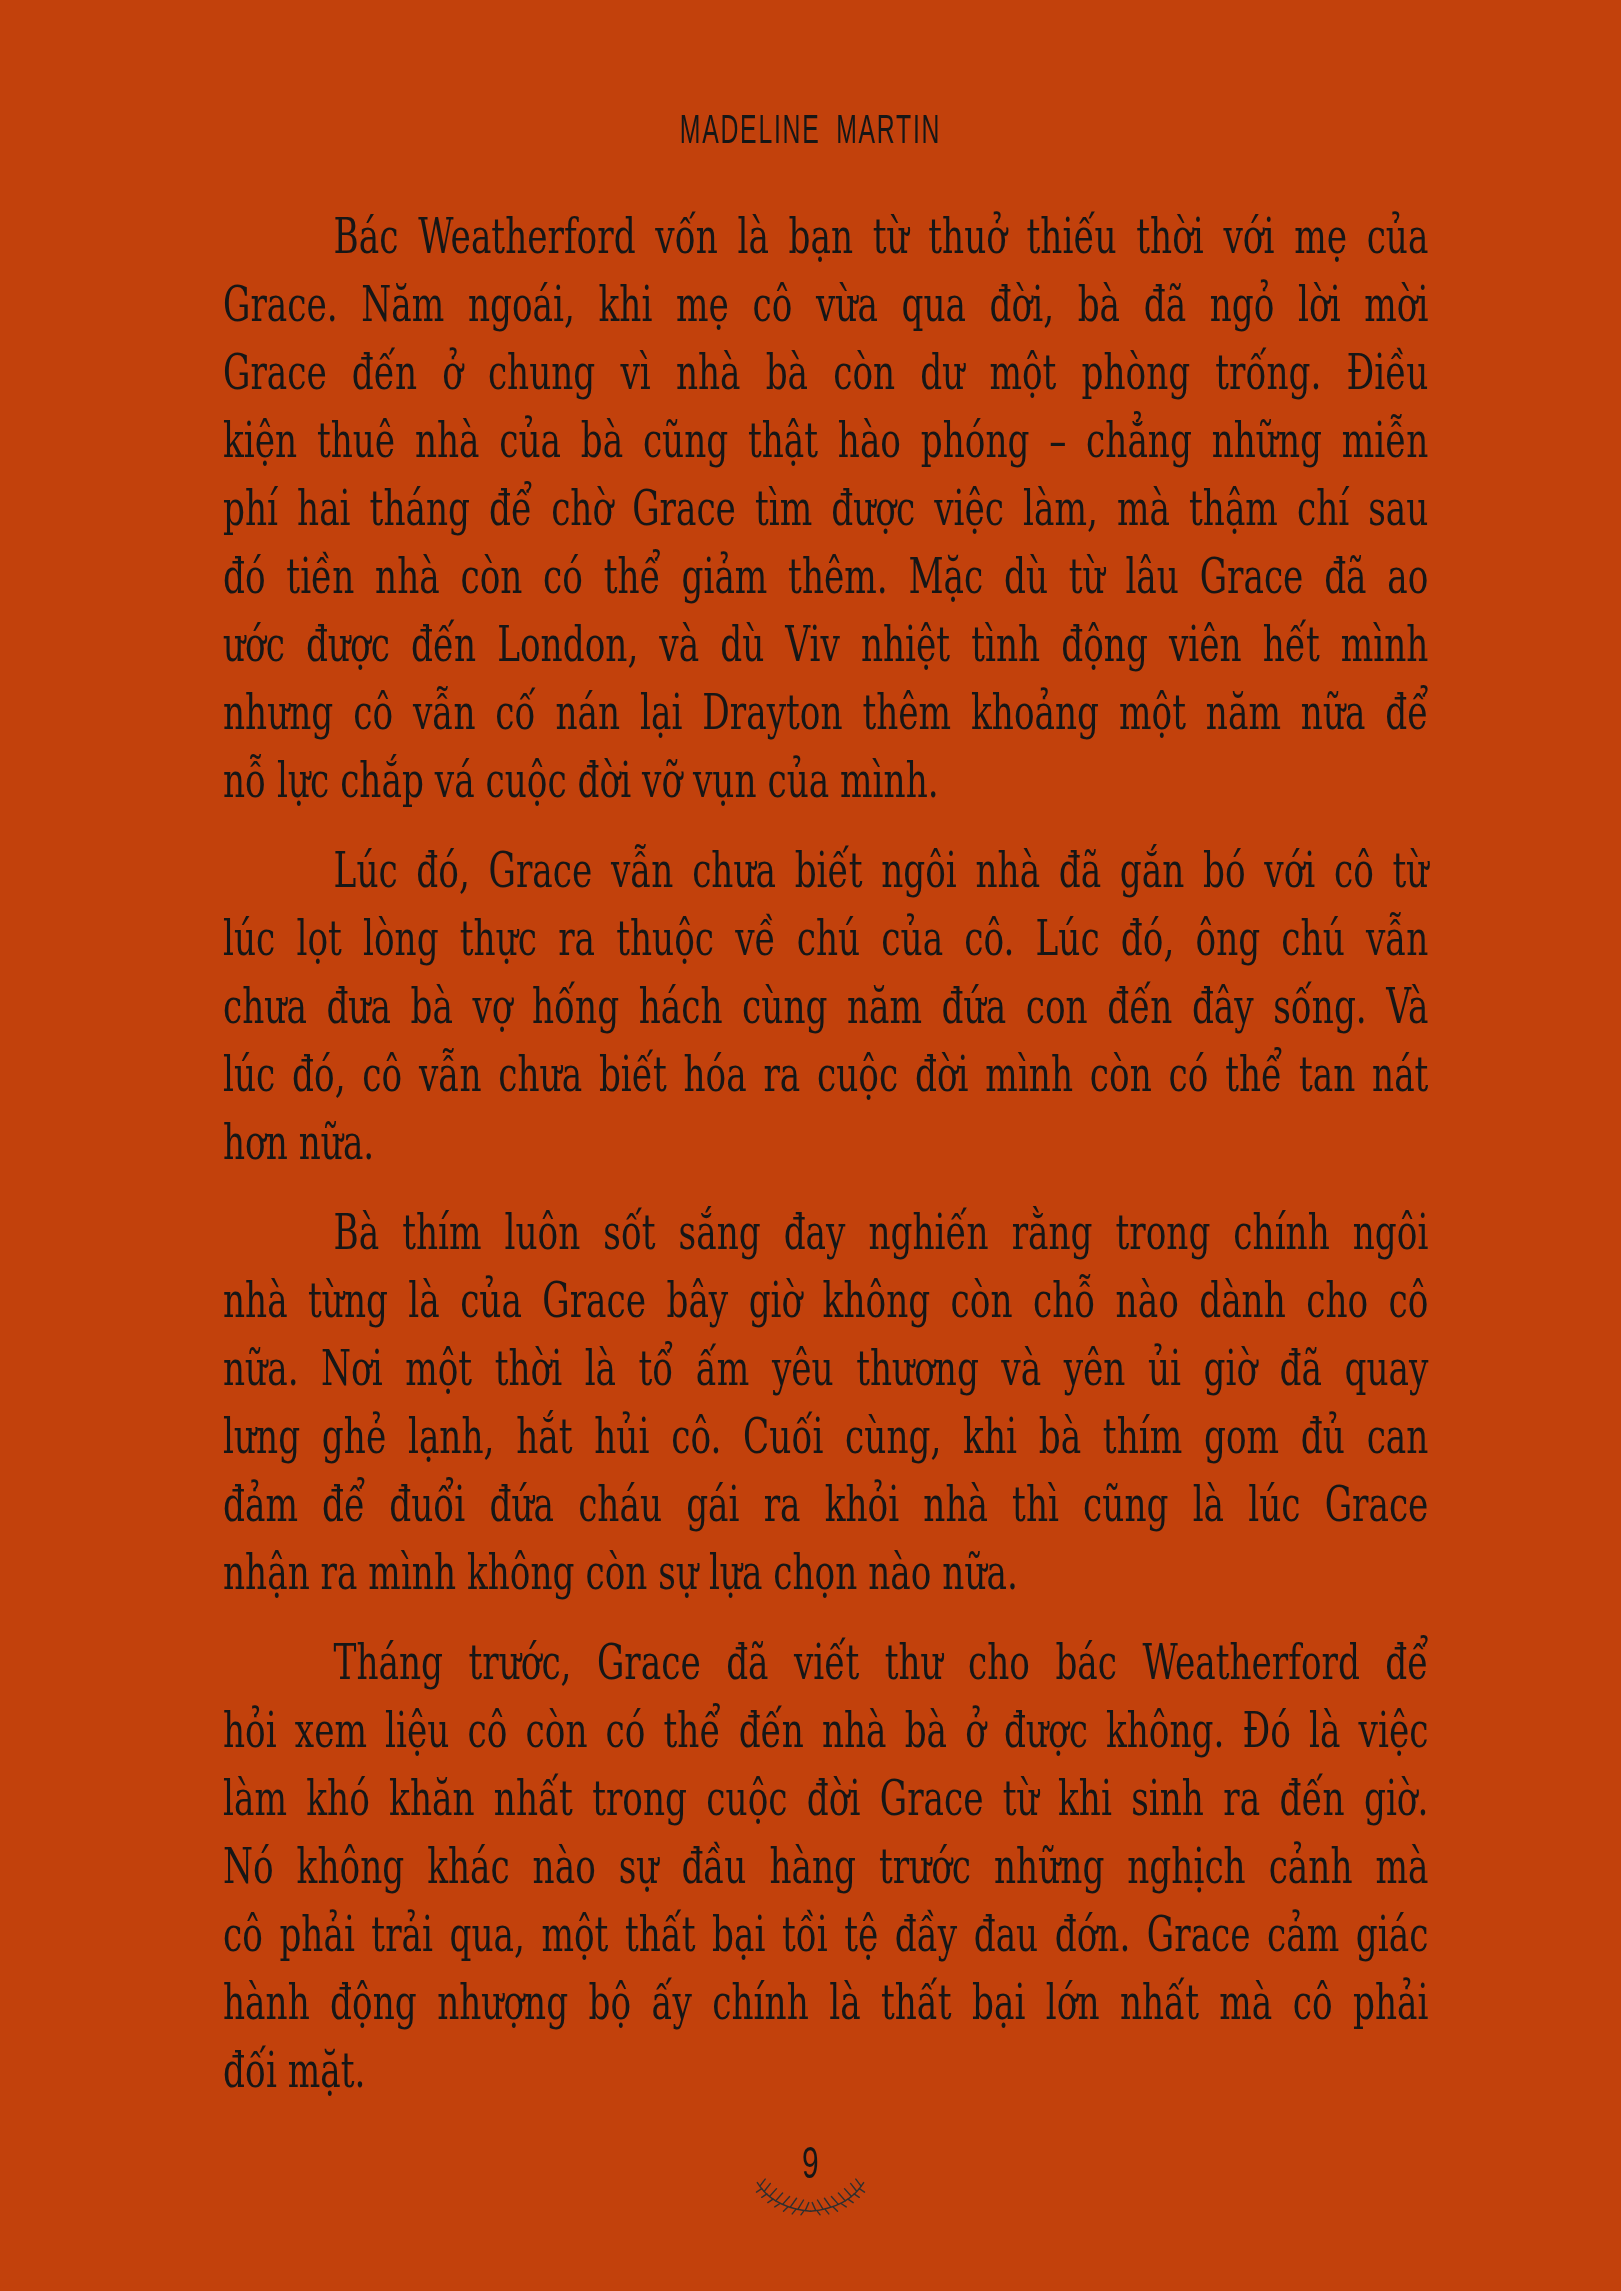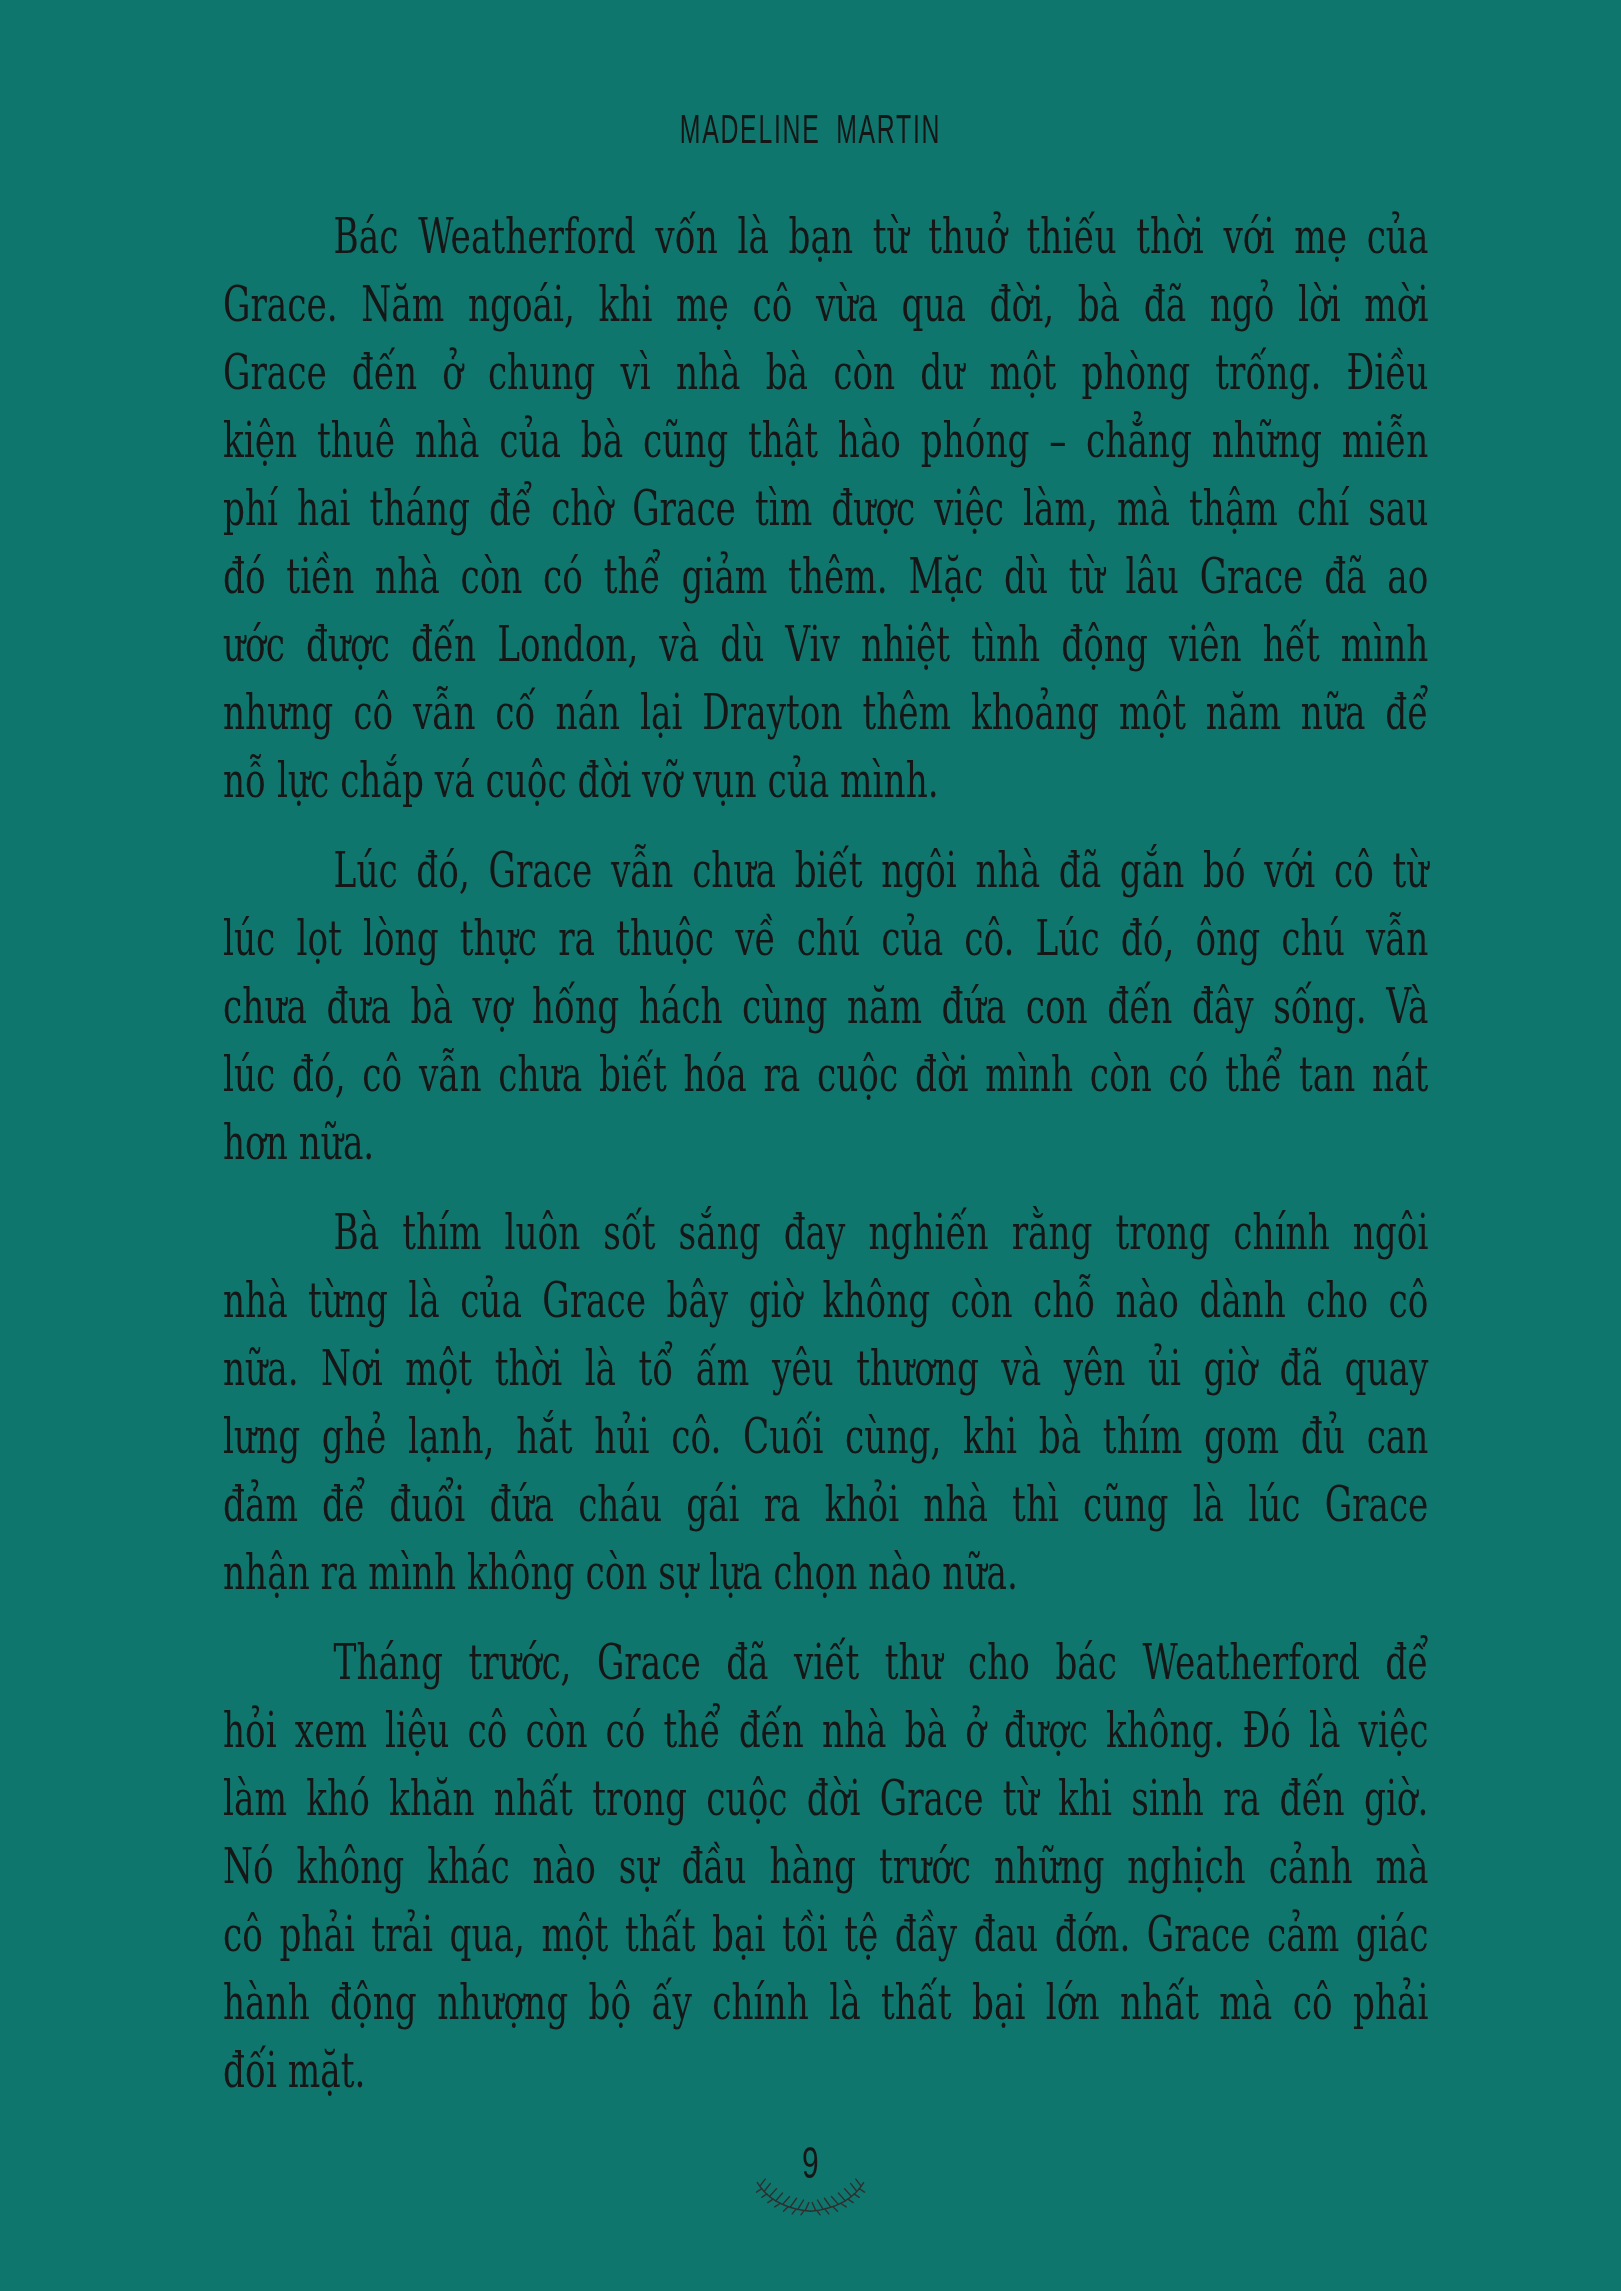--- a/index.html
+++ b/index.html
@@ -71,21 +71,21 @@
     transform-origin: center top;
   }
   .laurel {
     display: block;
     margin: -8.5px auto 0 auto;
   }
 </style>
 </head>
 <body>
 
-<div id="page" style="background: #0f766e; color: rgb(22, 22, 22);">
+<div id="page" style="background: #c2410c; color: rgb(22, 22, 22);">
 
   <div class="running-header">MADELINE MARTIN</div>
 
   <div class="body-text">
       <div class="para">
         <div class="line first">Bác Weatherford vốn là bạn từ thuở thiếu thời với mẹ của</div>
         <div class="line">Grace. Năm ngoái, khi mẹ cô vừa qua đời, bà đã ngỏ lời mời</div>
         <div class="line">Grace đến ở chung vì nhà bà còn dư một phòng trống. Điều</div>
         <div class="line">kiện thuê nhà của bà cũng thật hào phóng – chẳng những miễn</div>
         <div class="line">phí hai tháng để chờ Grace tìm được việc làm, mà thậm chí sau</div>

